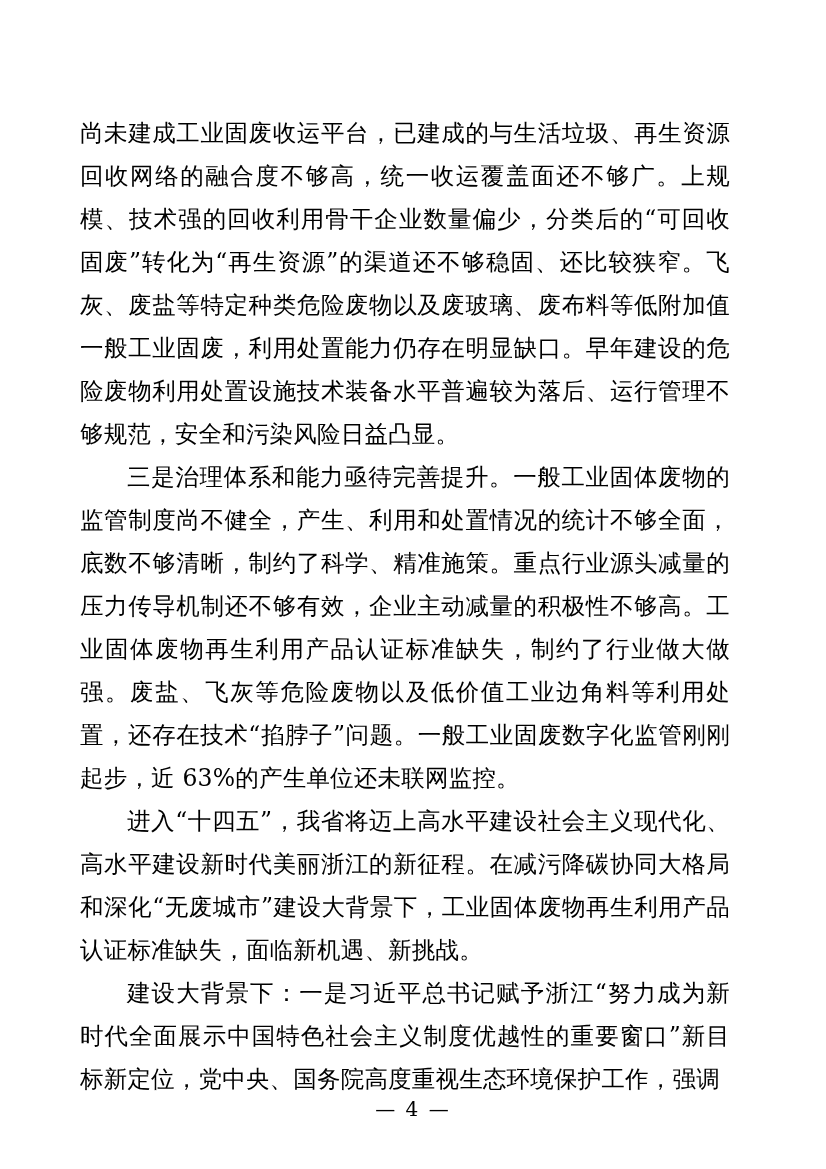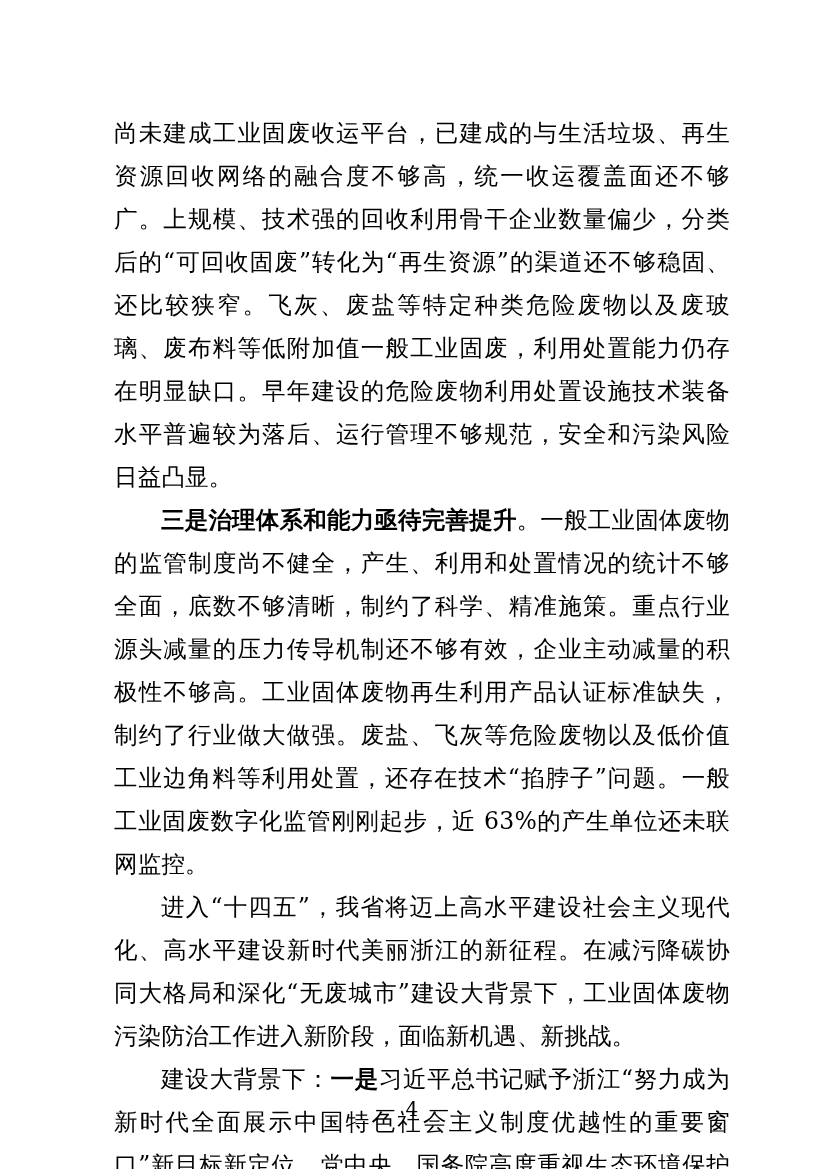--- a/index.html
+++ b/index.html
@@ -12,38 +12,38 @@
     background: #ffffff;
     font-family: "DejaVu Serif", "Liberation Serif", serif;
     color: #000000;
     position: relative;
     overflow: hidden;
   }
   .page {
     box-sizing: border-box;
     width: 826px;
     height: 1169px;
-    padding: 112px 96px 0 114px;
+    padding: 112px 96px 0 80px;
     position: relative;
   }
   .body-text {
     font-size: 23.5px;
     line-height: 43px;
     text-align: justify;
     text-justify: inter-ideograph;
     letter-spacing: 0.2px;
   }
   p {
     margin: 0;
   }
   .indent {
     text-indent: 2em;
   }
   .heading-inline {
-    font-weight: bold;
+    font-weight: normal;
     margin-top: 28px;
   }
   .footer {
     position: absolute;
     left: 0;
     right: 0;
     bottom: 48px;
     text-align: center;
     font-size: 20px;
     letter-spacing: 2px;
@@ -61,21 +61,21 @@
     <p>
       <span>尚未建成工业固废收运平台，已建成的与生活垃圾、再生资源回收网络的融合度不够高，统一收运覆盖面还不够广。上规模、技术强的回收利用骨干企业数量偏少，分类后的“可回收固废”转化为“再生资源”的渠道还不够稳固、还比较狭窄。飞灰、废盐等特定种类危险废物以及废玻璃、废布料等低附加值一般工业固废，利用处置能力仍存在明显缺口。早年建设的危险废物利用处置设施技术装备水平普遍较为落后、运行管理不够规范，安全和污染风险日益凸显。</span>
     </p>
 
     <p class="indent">
       <span class="heading-inline">三是治理体系和能力亟待完善提升</span><span>。一般工业固体废物的监管制度尚不健全，产生、利用和处置情况的统计不够全面，底数不够清晰，制约了科学、精准施策。重点行业源头减量的压力传导机制还不够有效，企业主动减量的积极性不够高。工业固体废物再生利用产品认证标准缺失，制约了行业做大做强。废盐、飞灰等危险废物以及低价值工业边角料等利用处置，还存在技术“掐脖子”问题。一般工业固废数字化监管刚刚起步，近 63%的产生单位还未联网监控。</span>
     </p>
 
 
     <p class="indent">
-      <span>进入“十四五”，我省将迈上高水平建设社会主义现代化、高水平建设新时代美丽浙江的新征程。在减污降碳协同大格局和深化“无废城市”建设大背景下，工业固体废物污染防治工作进入新阶段，面临新机遇、新挑战。</span>
+      <span>进入“十四五”，我省将迈上高水平建设社会主义现代化、高水平建设新时代美丽浙江的新征程。在减污降碳协同大格局和深化“无废城市”建设大背景下，工业固体废物再生利用产品认证标准缺失，面临新机遇、新挑战。</span>
     </p>
 
     <p class="indent">
       <span>建设大背景下：</span><span class="heading-inline">一是</span><span>习近平总书记赋予浙江“努力成为新时代全面展示中国特色社会主义制度优越性的重要窗口”新目标新定位，党中央、国务院高度重视生态环境保护工作，强调</span>
     </p>
 
   </div>
 
   <div class="footer">— 4 —</div>
 

